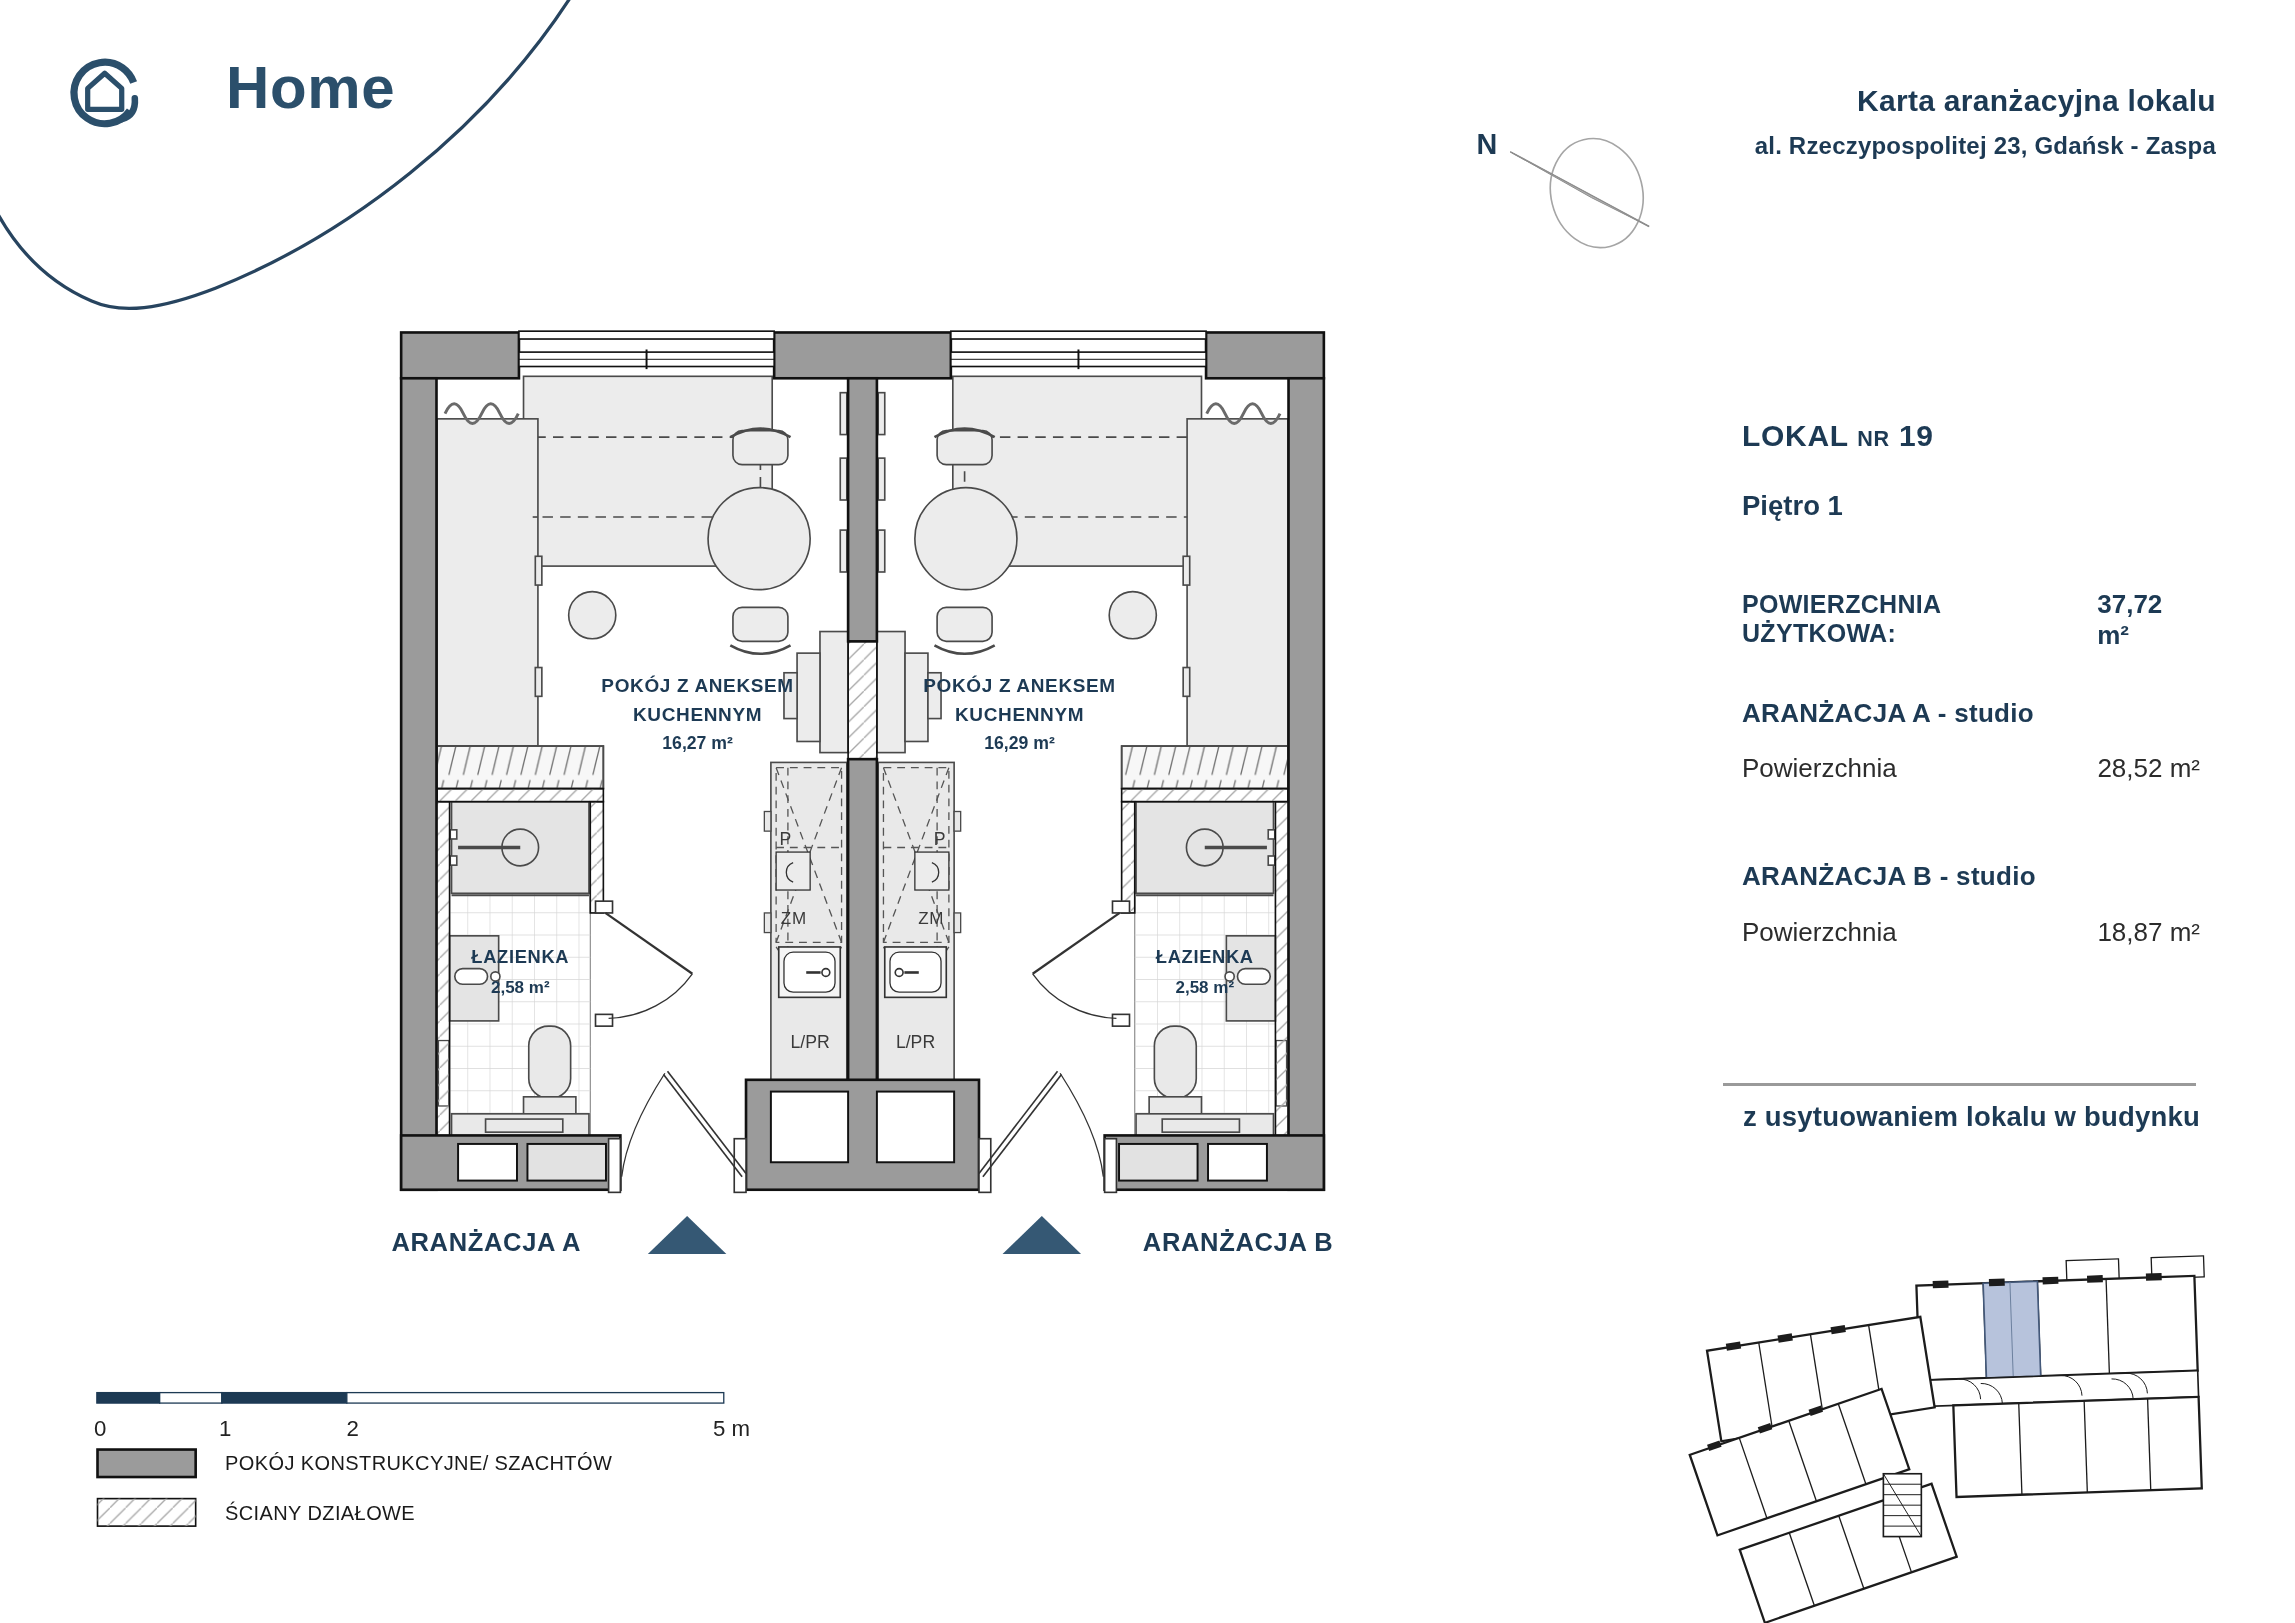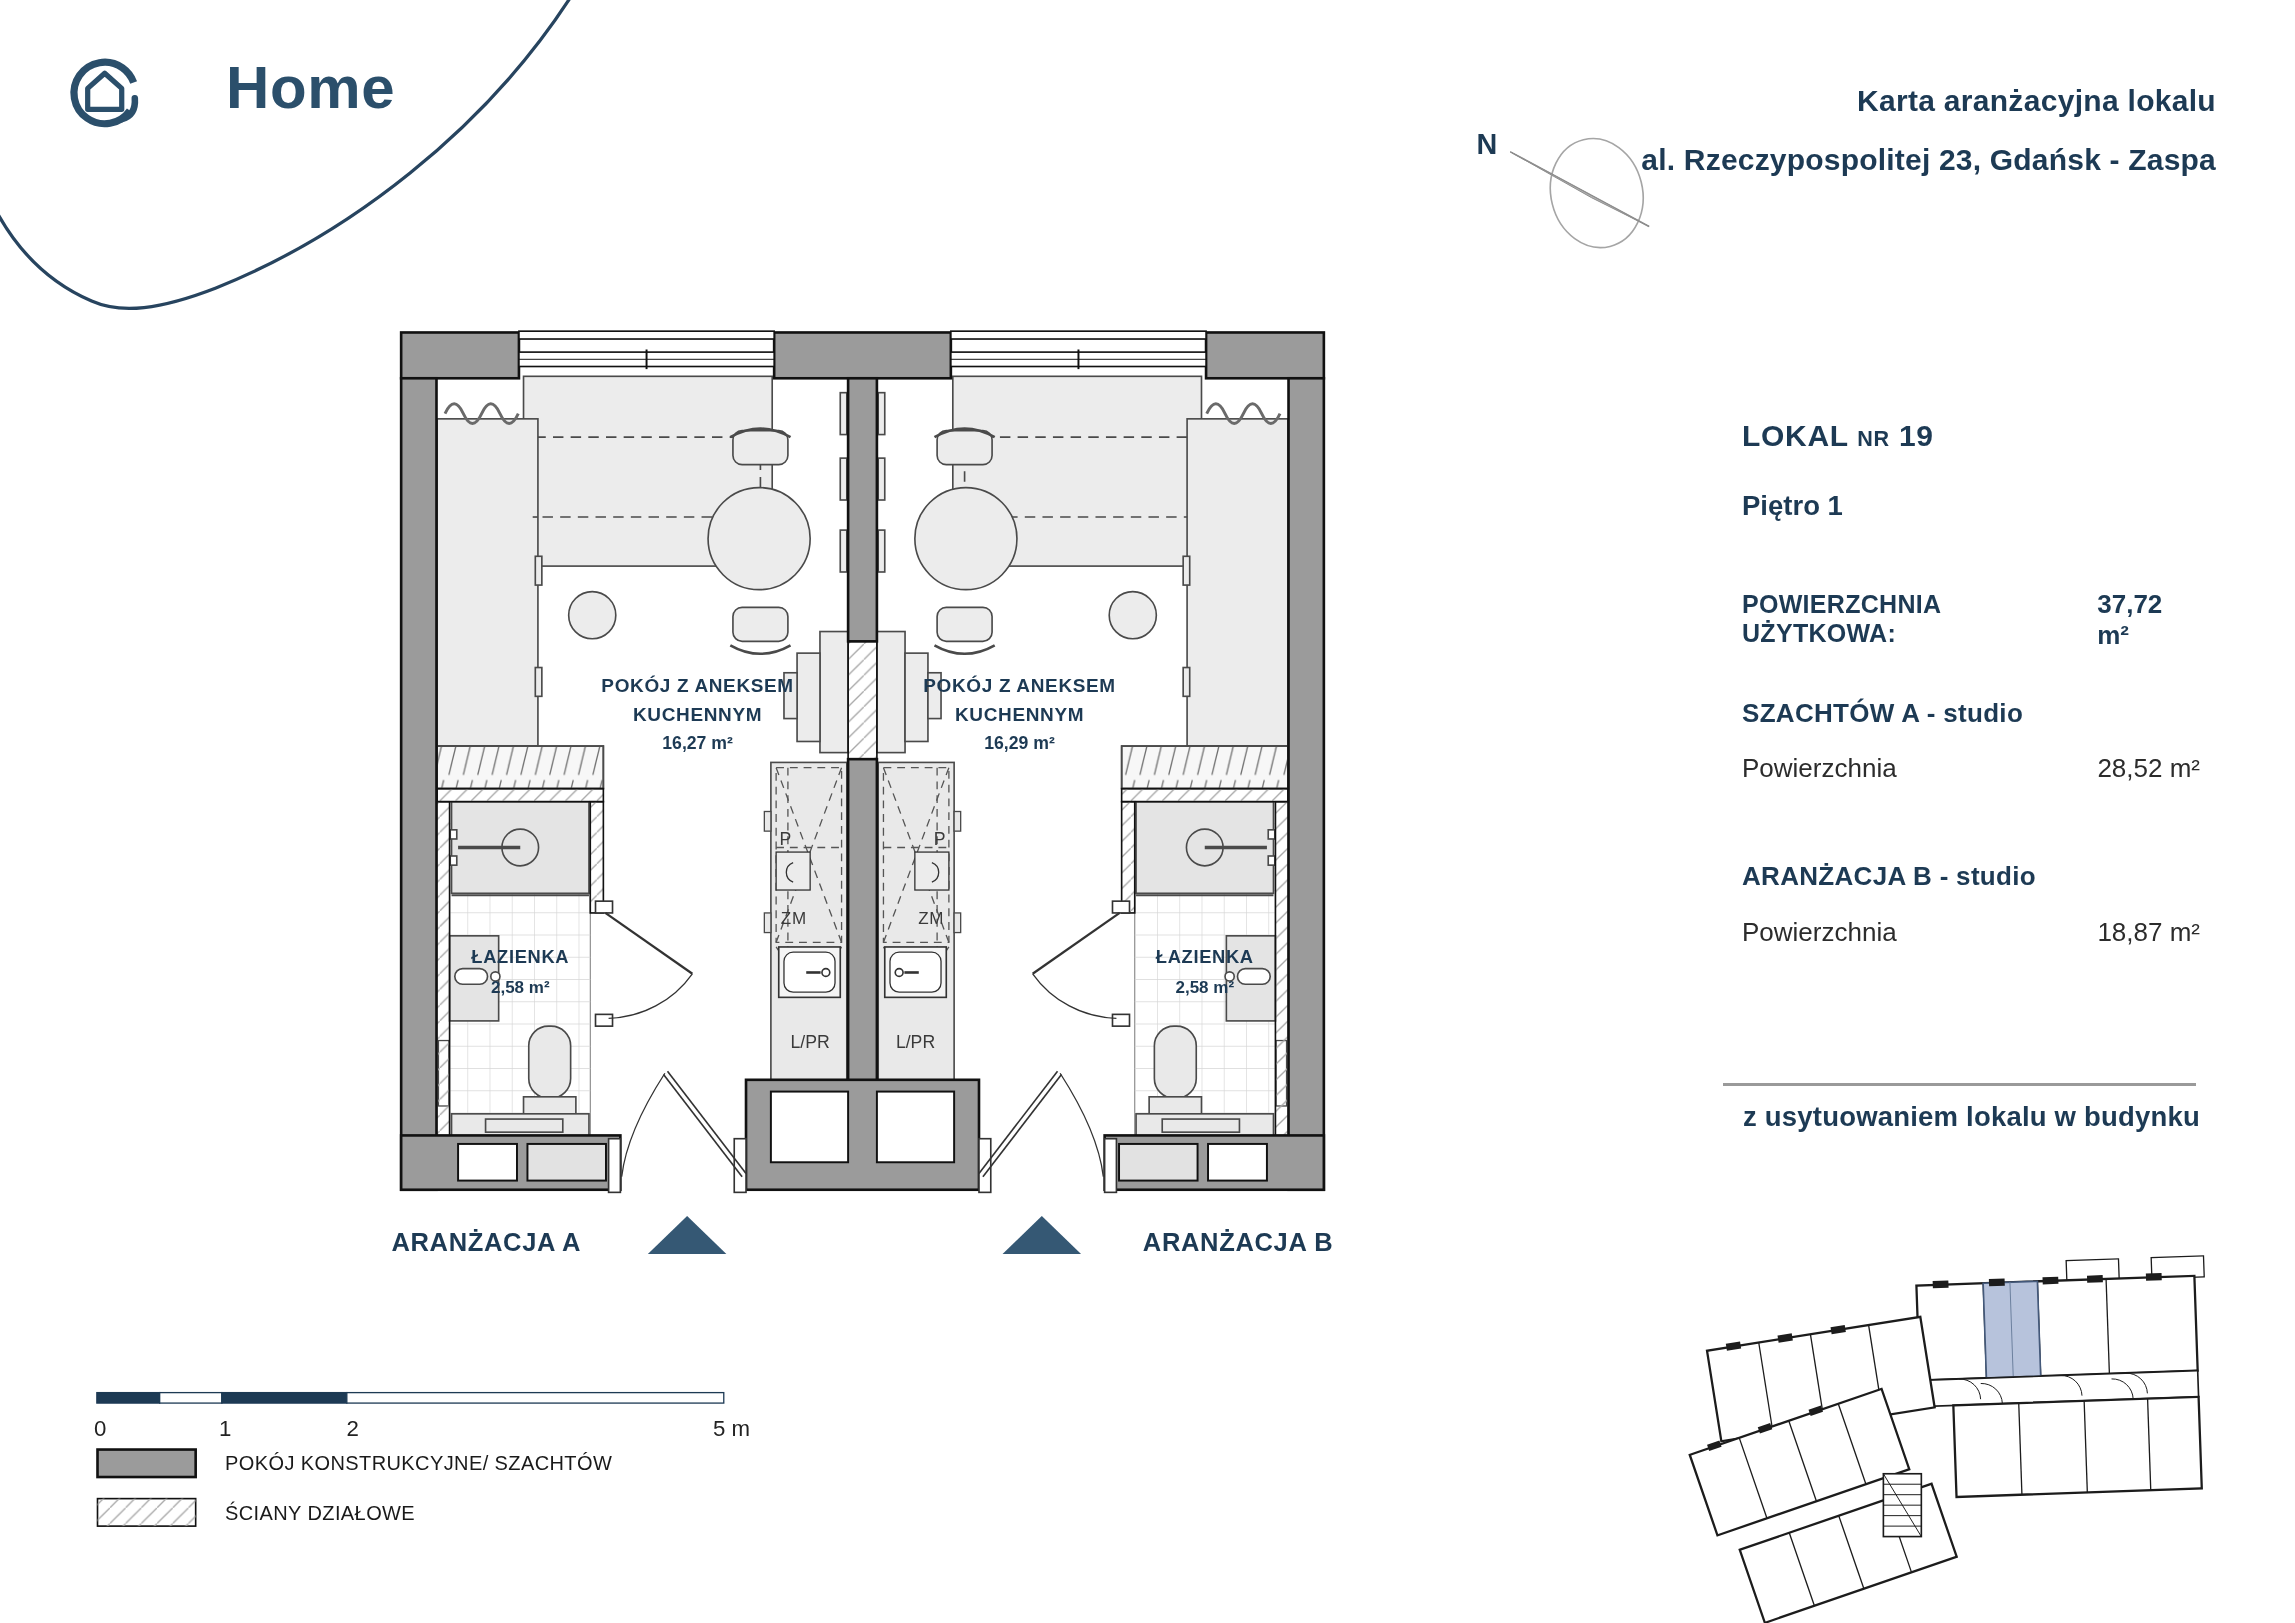--- a/index.html
+++ b/index.html
@@ -10,21 +10,21 @@
   }
   .abs{position:absolute;}
   .navy{color:#1d3a54;}
   .b{font-weight:bold;}
   
   #logo{left:71px;top:58px;display:flex;align-items:center;gap:3.9px;}
   #logo .word{font-size:60px;font-weight:bold;color:#2b4f6b;letter-spacing:0.7px;line-height:1;}
   
   #header-block{left:1571px;top:84px;width:645px;text-align:right;}
   #header-title{font-size:30px;letter-spacing:0.3px;}
-  #header-address{font-size:30px;margin-top:25px;letter-spacing:0.2px;}
+  #header-address{font-size:24px;margin-top:14px;letter-spacing:0.2px;}
   
   .panel-row{left:1742px;width:458px;display:flex;justify-content:space-between;align-items:baseline;}
   #lokal-line{left:1742px;top:419px;font-size:30px;letter-spacing:0.7px;}
   #lokal-line .small{font-size:21.6px;}
   #pietro{left:1742px;top:478px;font-size:27.5px;margin-top:12px;}
   #pow-row{top:589px;}
   #pow-row .lbl{font-size:25px;font-weight:bold;letter-spacing:0.3px;}
   #pow-row .val{font-size:26px;font-weight:bold;}
   .arr-title{left:1742px;font-size:26px;letter-spacing:0.3px;}
   #arrA-title{top:698px;}
@@ -421,21 +421,21 @@
   <span class="small">NR</span>
   <span>19</span>
 </div>
 <div class="abs navy b" id="pietro">Piętro 1</div>
 
 <div class="abs navy panel-row" id="pow-row">
   <span class="lbl">POWIERZCHNIA UŻYTKOWA:</span>
   <span class="val">37,72 m²</span>
 </div>
 
-<div class="abs navy b arr-title" id="arrA-title">SZACHTÓW A - studio</div>
+<div class="abs navy b arr-title" id="arrA-title">ARANŻACJA A - studio</div>
 <div class="abs panel-row arr-row" id="arrA-row">
   <span>Powierzchnia</span>
   <span>28,52 m²</span>
 </div>
 
 <div class="abs navy b arr-title" id="arrB-title">ARANŻACJA B - studio</div>
 <div class="abs panel-row arr-row" id="arrB-row">
   <span>Powierzchnia</span>
   <span>18,87 m²</span>
 </div>

